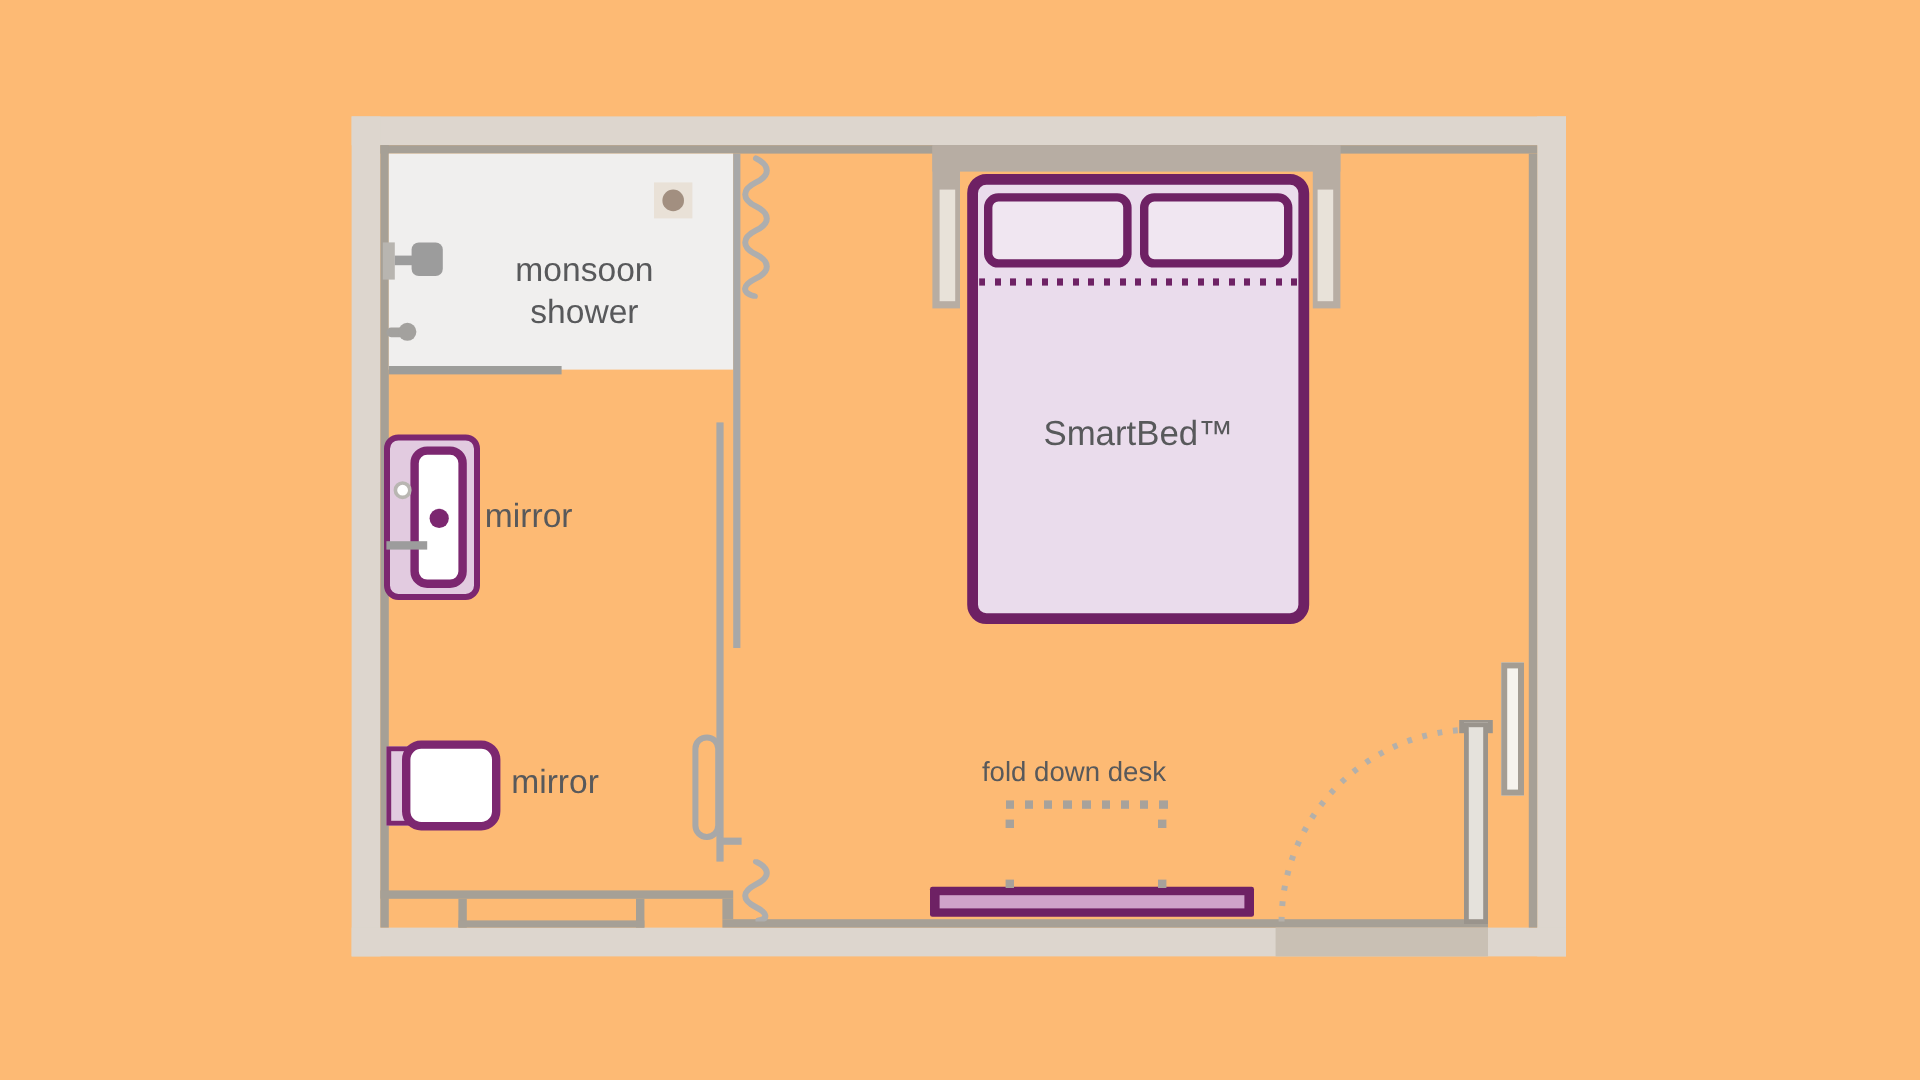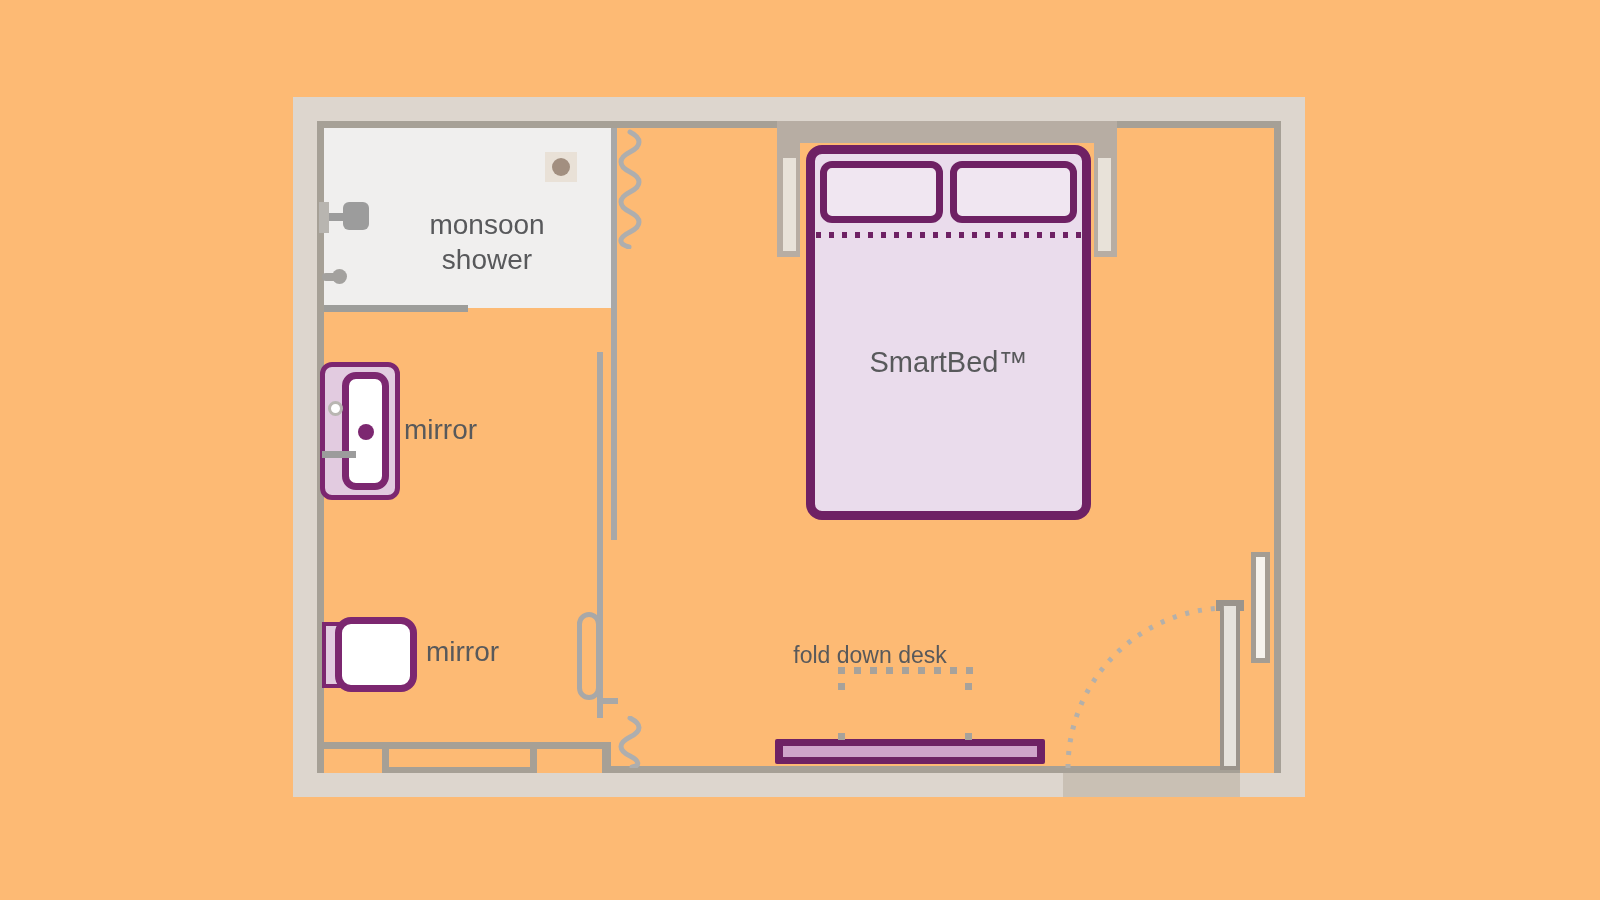--- a/index.html
+++ b/index.html
@@ -93,15 +93,15 @@
   <div class="el" style="left:1216px;top:600px;width:28px;height:11px;background:#9a948c;"></div>
   <div class="el" style="left:1220px;top:602px;width:20px;height:168px;background:#e5e2dc;border:4px solid #9a948c;"></div>
   <svg class="el" style="left:1058px;top:596px;" width="176" height="178" viewBox="0 0 176 178">
     <path d="M10 172 A160 160 0 0 1 166 12" fill="none" stroke="#b4b0aa" stroke-width="5" stroke-dasharray="4 9"></path>
   </svg>
 
   <div class="lbl ctr" style="left:407px;top:207px;width:160px;font-size:28px;line-height:35px;">monsoon shower</div>
   <div class="lbl" style="left:404px;top:414px;font-size:28px;">mirror</div>
   <div class="lbl" style="left:426px;top:636px;font-size:28px;">mirror</div>
   <div class="lbl ctr" style="left:806px;top:346px;width:285px;font-size:29px;">SmartBed™</div>
-  <div class="lbl ctr" style="left:770px;top:630px;width:200px;font-size:23px;margin-top:12px;">fold down desk</div>
+  <div class="lbl ctr" style="left:795px;top:630px;width:200px;font-size:23px;">fold down desk</div>
 
 </div>
 
 </body></html>

